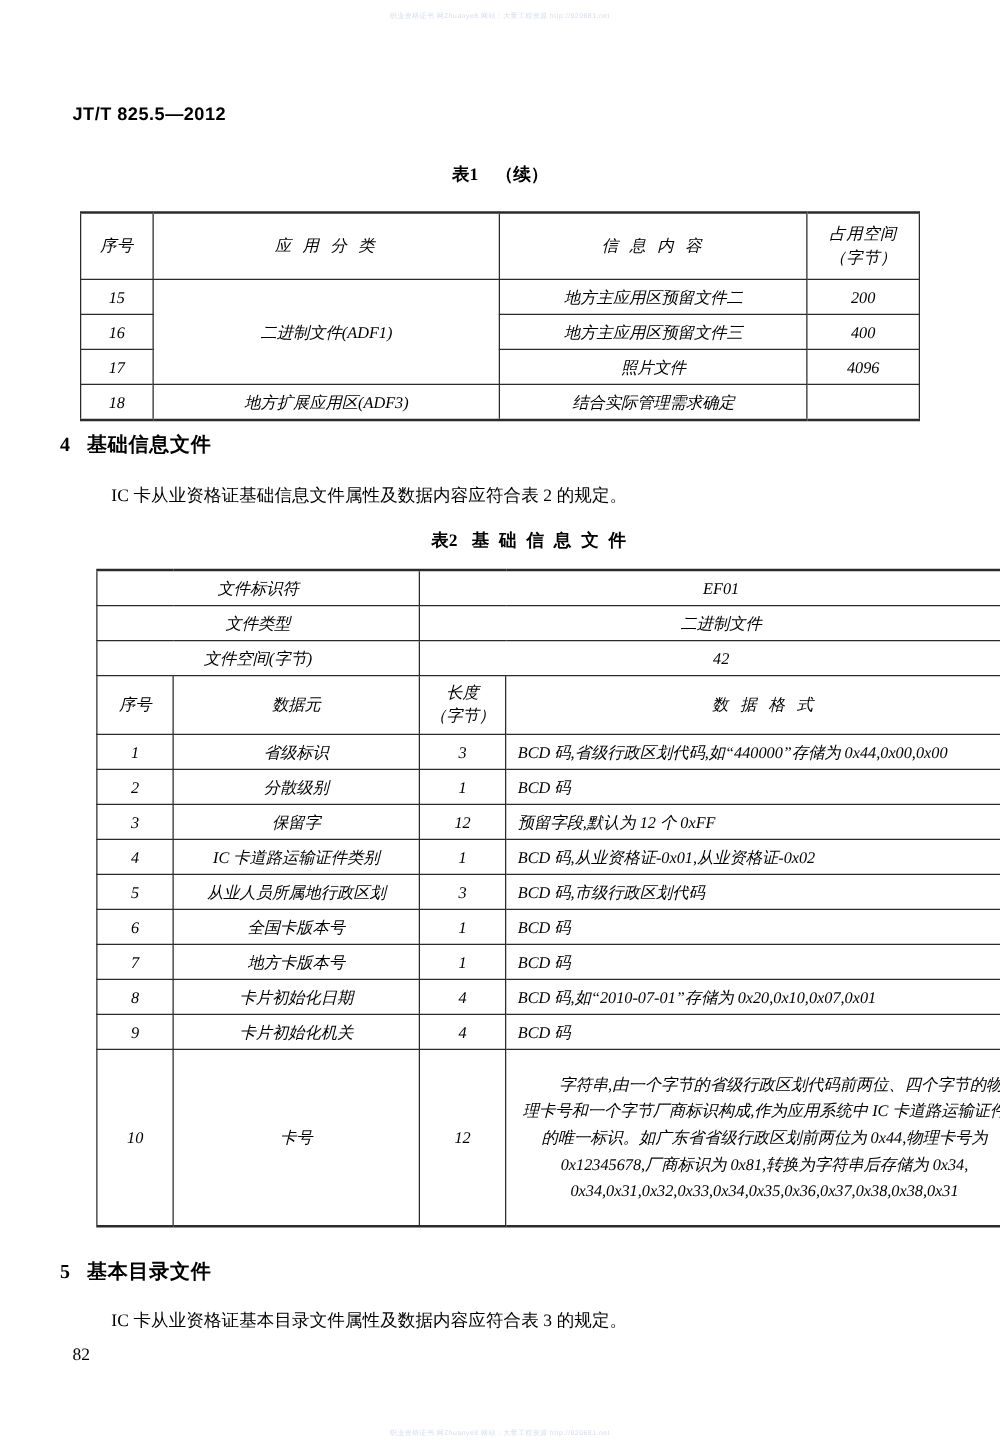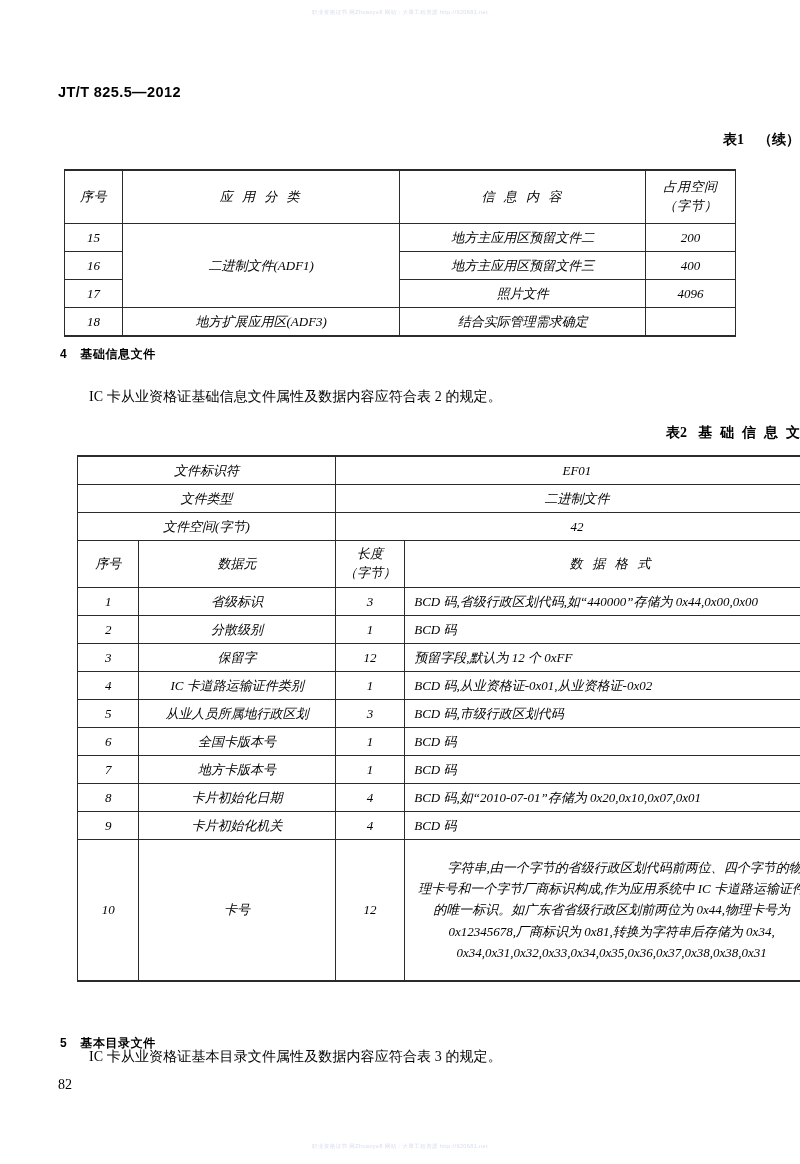--- a/index.html
+++ b/index.html
@@ -50,40 +50,40 @@
     font-weight: bold;
     font-size: 14.5px;
     letter-spacing: .4px;
   }
 
   
   .table-caption {
     position: absolute;
     width: 800px;
     left: 0;
-    text-align: right;
+    text-align: center;
     font-weight: bold;
     font-size: 14px;
   }
   .caption-1 { top: 131px; }
   .caption-2 { top: 424px; letter-spacing: 2.2px; padding-left: 24px; }
   .caption-2 .cap-num { letter-spacing: 0; }
 
   
   .section-head {
     position: absolute;
-    left: 60px;
-    font-family: Liberation Sans, sans-serif;
+    left: 48px;
+    font-family: Liberation Serif, serif;
     font-weight: bold;
-    font-size: 12px;
+    font-size: 16px;
     letter-spacing: .6px;
   }
   .section-head .num { margin-right: 13px; }
   .sh-4 { top: 346px; }
-  .sh-5 { top: 1007px; margin-top: 28px; }
+  .sh-5 { top: 1007px; }
 
   .body-para {
     position: absolute;
     left: 89px;
     font-size: 14px;
     letter-spacing: .1px;
   }
   .bp-4 { top: 388px; }
   .bp-5 { top: 1048px; }
 

